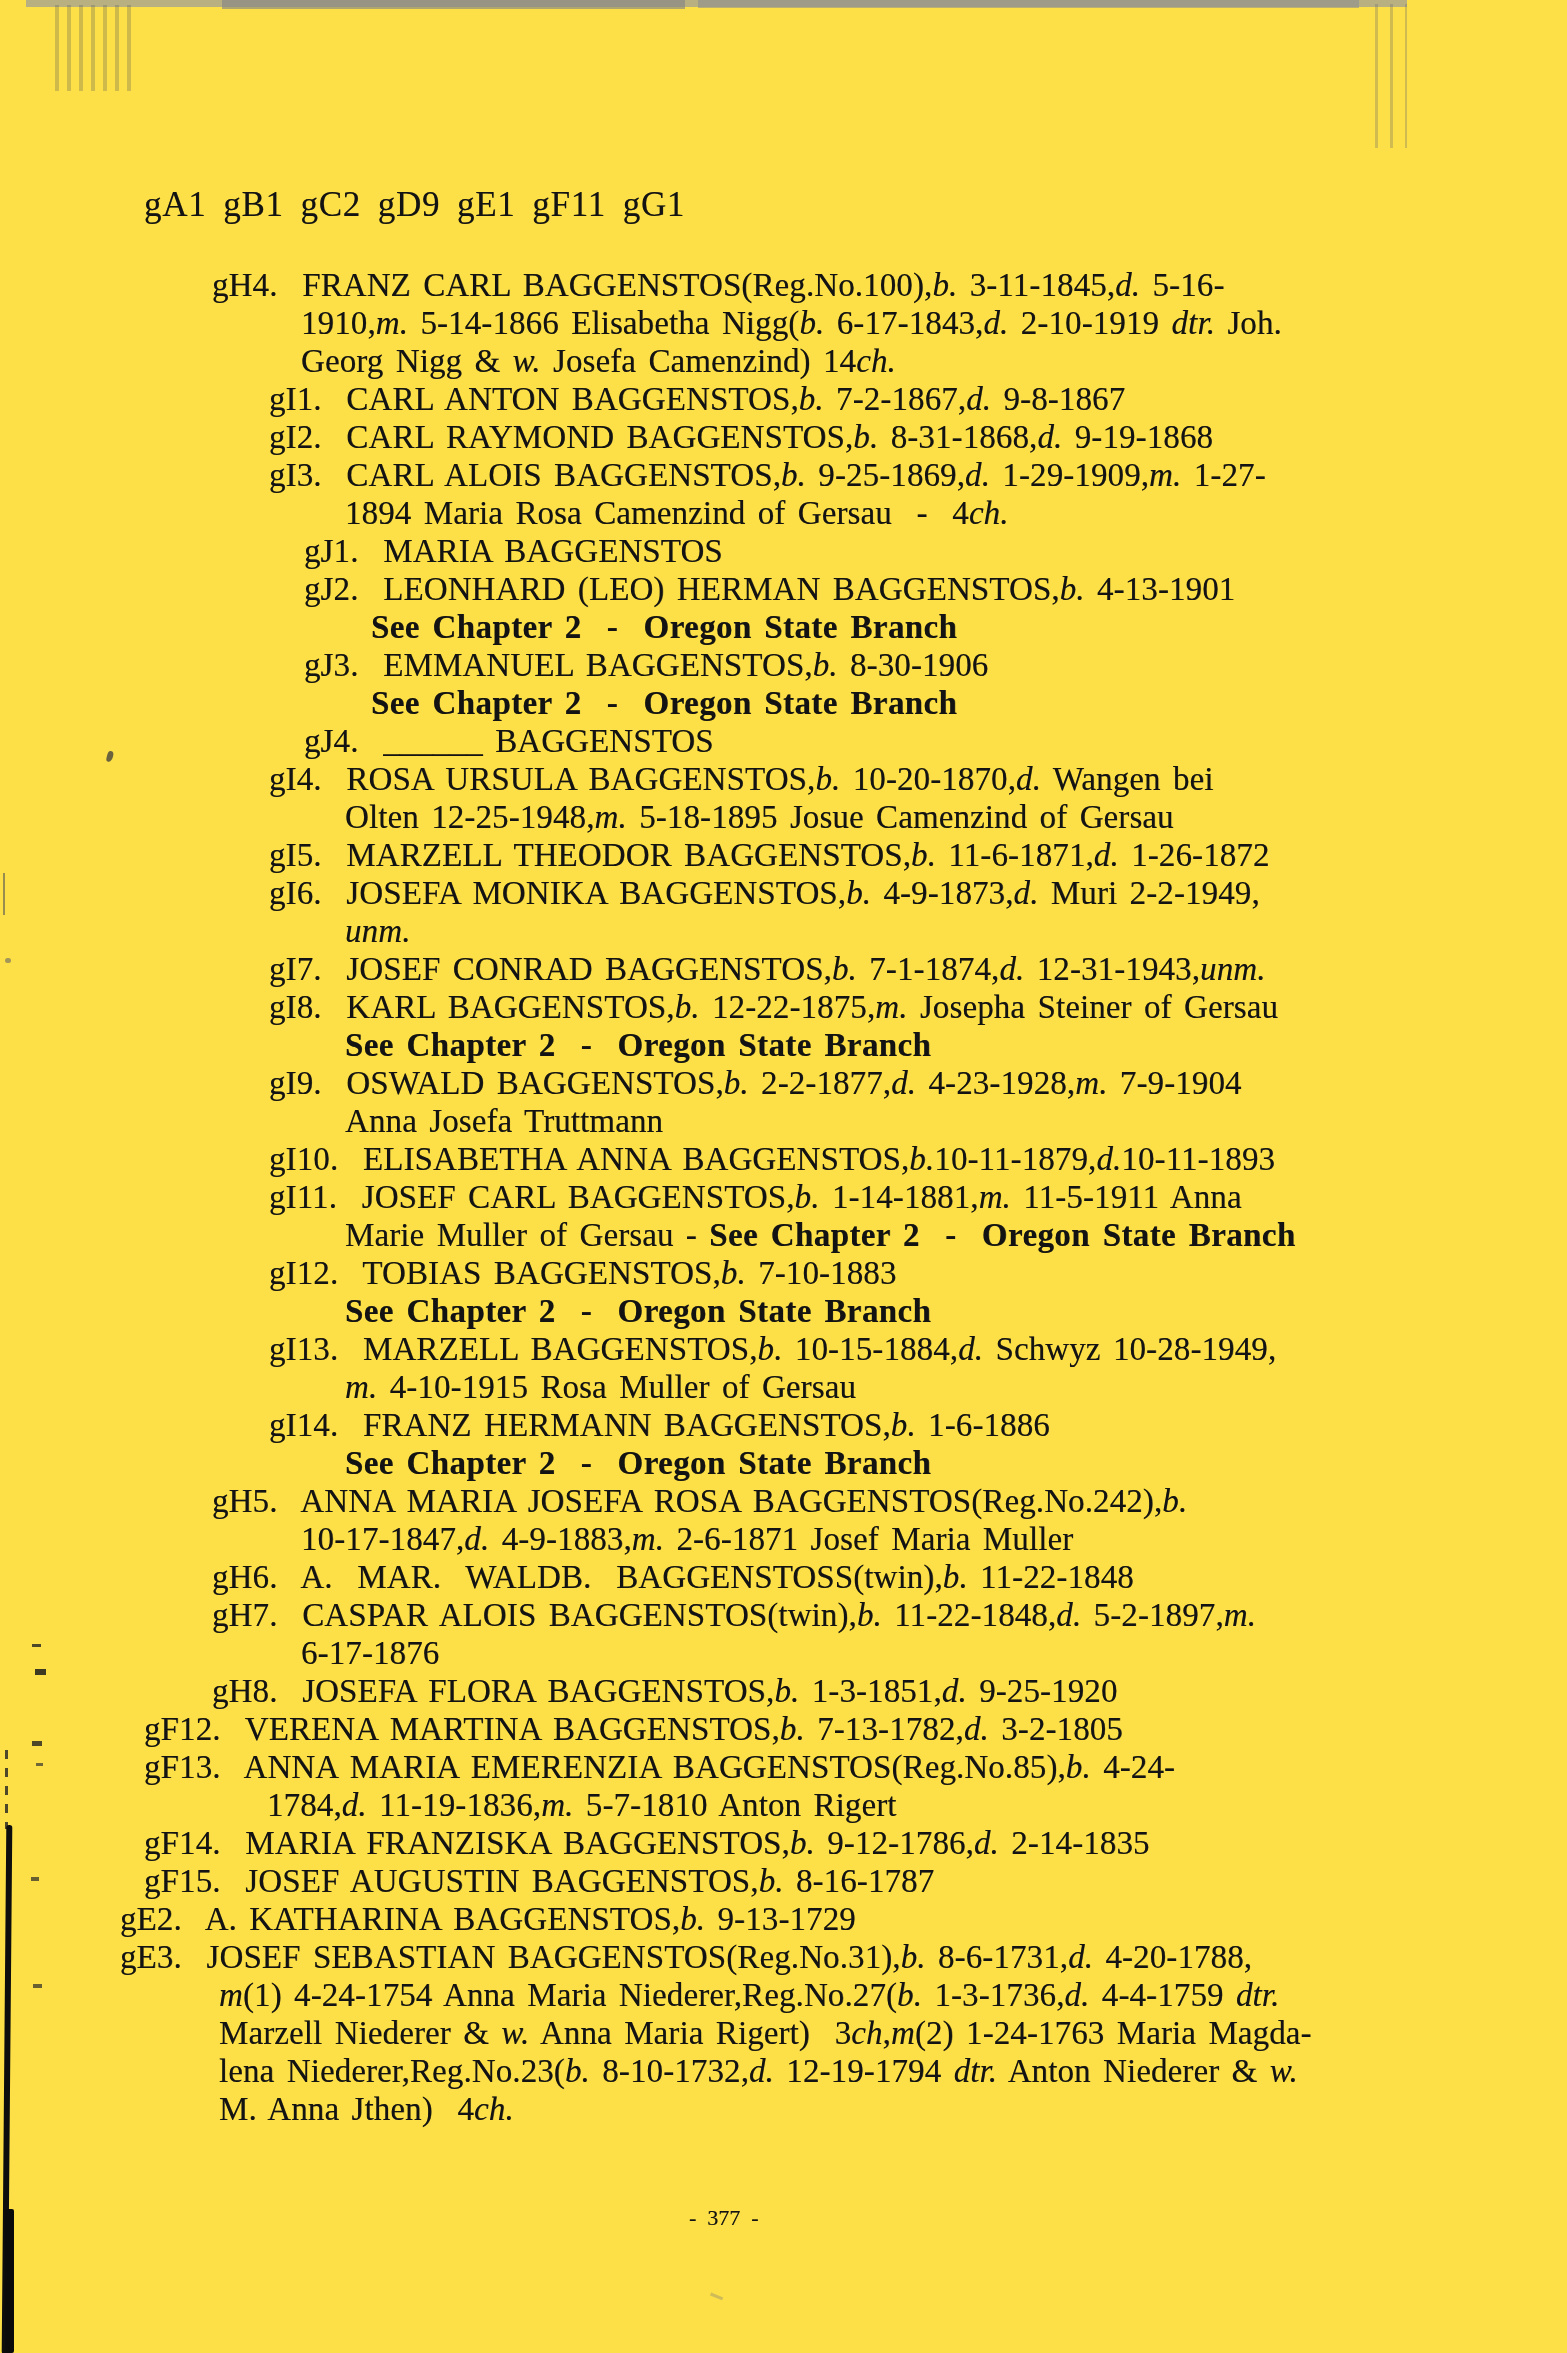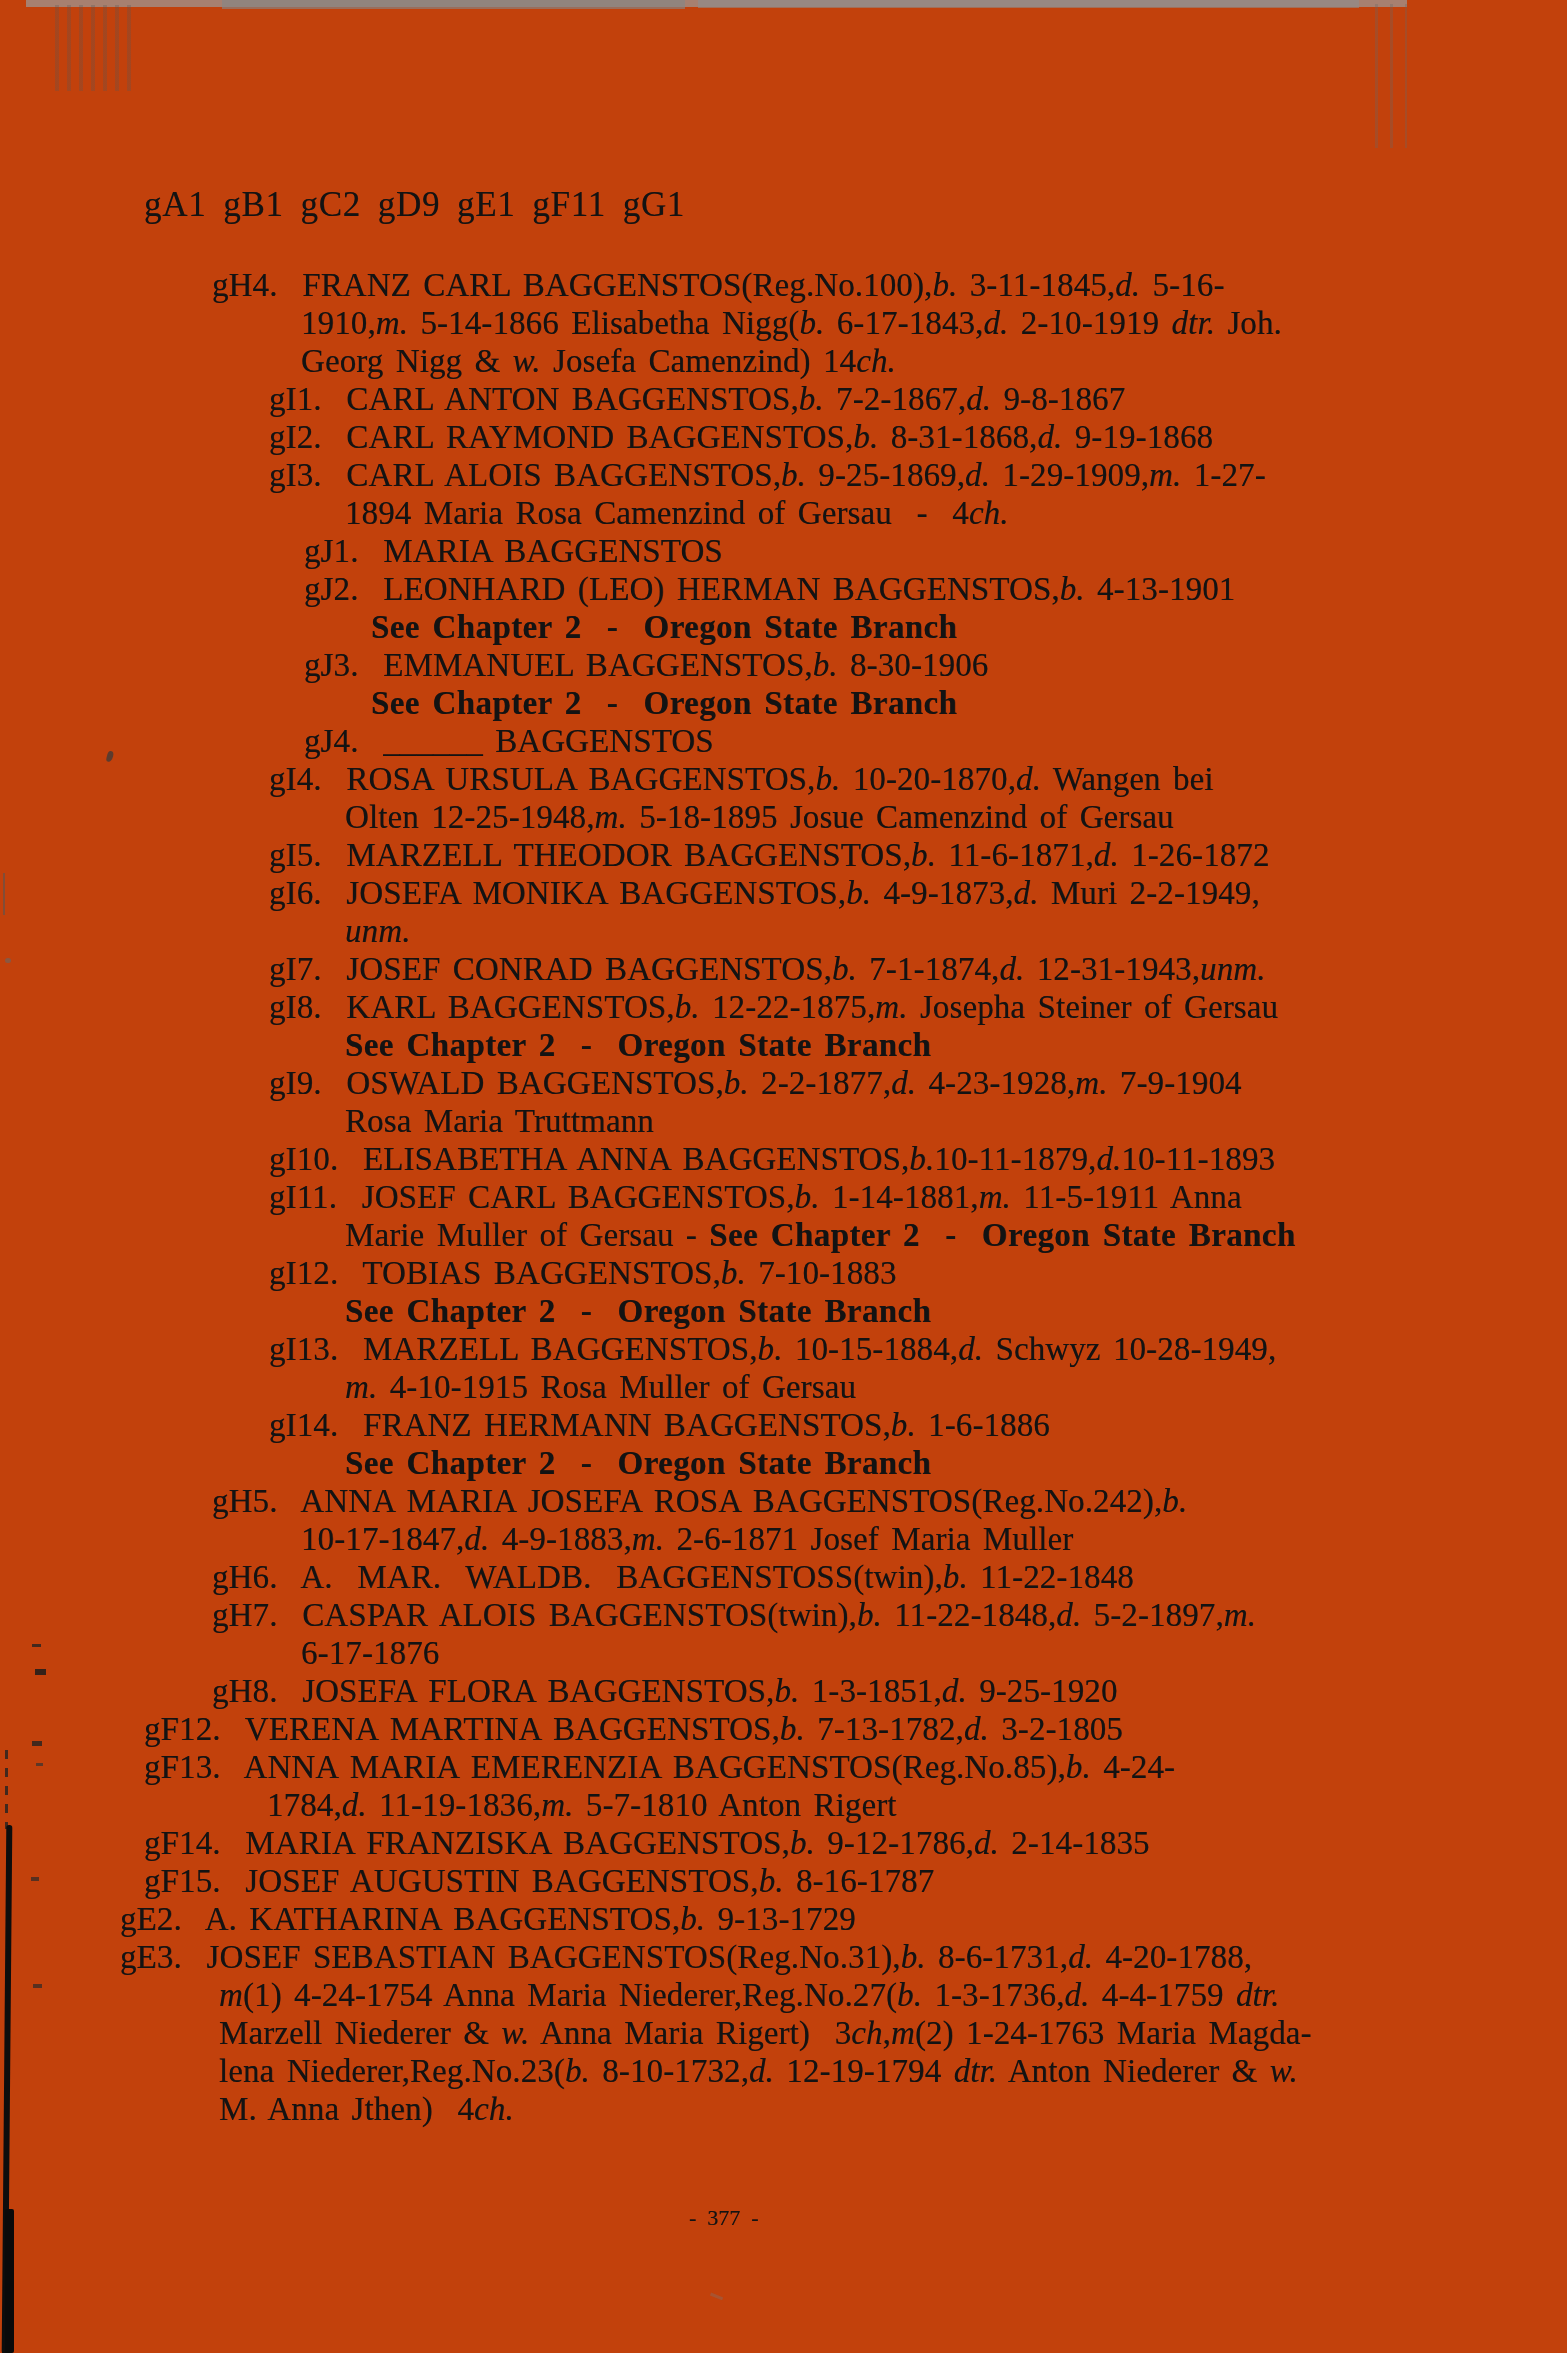--- a/index.html
+++ b/index.html
@@ -3,21 +3,21 @@
 <meta charset="utf-8">
 <style>
   html,body{margin:0;padding:0;}
   body{
     width:1567px;height:2354px;
     background:#e8e6e2;
     font-family:"Liberation Serif", serif;
   }
   .page{
     position:relative;width:1567px;height:2354px;
-    background:#c2410c;overflow:hidden;color:#131313;
+    background:#fde047;overflow:hidden;color:#131313;
   }
   .header{
     position:absolute;left:144px;top:185px;
     font-size:35px;line-height:40px;letter-spacing:0.7px;word-spacing:7.4px;
     text-shadow:0.3px 0.4px 0.5px rgba(15,15,15,0.5);
   }
   .list{position:absolute;left:0;top:266px;width:1247px;}
   .line{
     font-size:33px;line-height:38px;word-spacing:4px;letter-spacing:0.1px;
     text-shadow:0.3px 0.4px 0.5px rgba(15,15,15,0.5);
@@ -139,21 +139,21 @@
       </div>
       <div class="entry">
         <div class="line gen-I">gI7.&nbsp; JOSEF CONRAD BAGGENSTOS,<i>b.</i> 7-1-1874,<i>d.</i> 12-31-1943,<i>unm.</i></div>
       </div>
       <div class="entry">
         <div class="line gen-I">gI8.&nbsp; KARL BAGGENSTOS,<i>b.</i> 12-22-1875,<i>m.</i> Josepha Steiner of Gersau</div>
         <div class="line gen-I cont"><b>See Chapter 2&nbsp; -&nbsp; Oregon State Branch</b></div>
       </div>
       <div class="entry">
         <div class="line gen-I">gI9.&nbsp; OSWALD BAGGENSTOS,<i>b.</i> 2-2-1877,<i>d.</i> 4-23-1928,<i>m.</i> 7-9-1904</div>
-        <div class="line gen-I cont">Rosa Maria Truttmann</div>
+        <div class="line gen-I cont">Anna Josefa Truttmann</div>
       </div>
       <div class="entry">
         <div class="line gen-I">gI10.&nbsp; ELISABETHA ANNA BAGGENSTOS,<i>b.</i>10-11-1879,<i>d.</i>10-11-1893</div>
       </div>
       <div class="entry">
         <div class="line gen-I">gI11.&nbsp; JOSEF CARL BAGGENSTOS,<i>b.</i> 1-14-1881,<i>m.</i> 11-5-1911 Anna</div>
         <div class="line gen-I cont">Marie Muller of Gersau - <b>See Chapter 2&nbsp; -&nbsp; Oregon State Branch</b></div>
       </div>
       <div class="entry">
         <div class="line gen-I">gI12.&nbsp; TOBIAS BAGGENSTOS,<i>b.</i> 7-10-1883</div>

